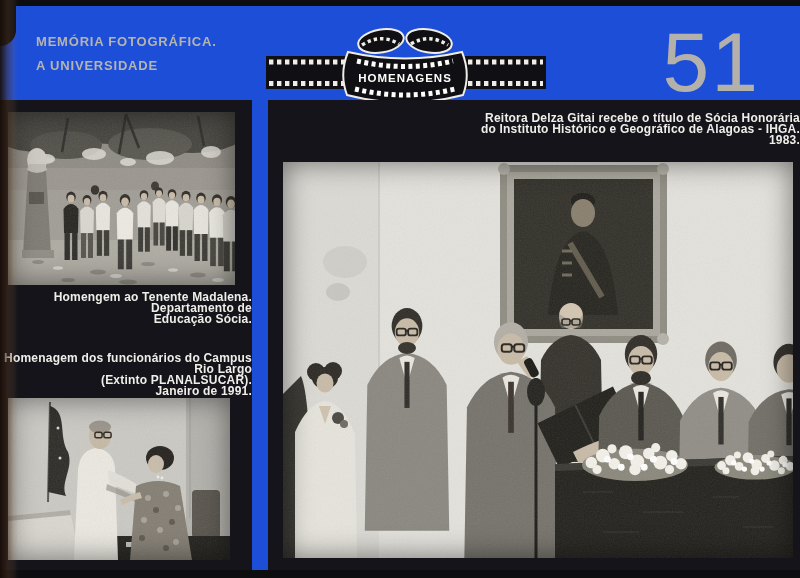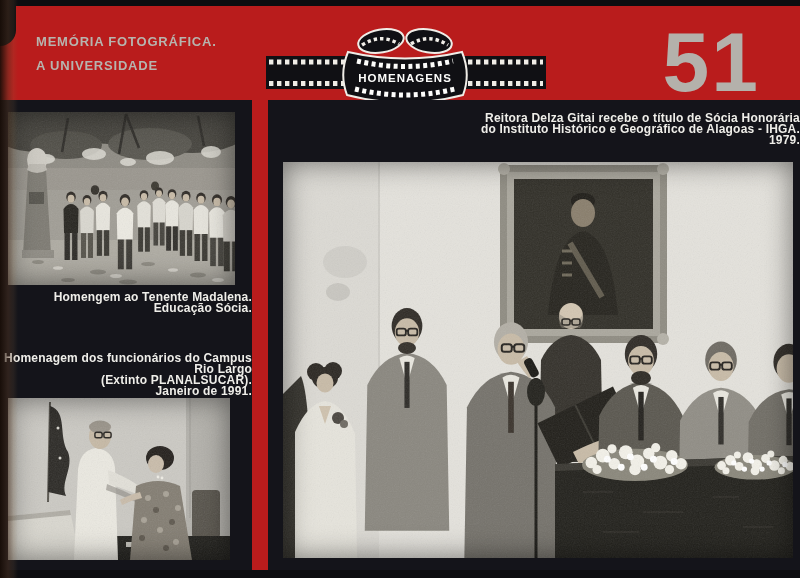--- a/index.html
+++ b/index.html
@@ -1,29 +1,29 @@
 <!DOCTYPE html>
 <html><head>
 <meta charset="utf-8">
 <style>
   *{margin:0;padding:0;box-sizing:border-box}
   html,body{width:800px;height:578px;overflow:hidden;background:#777}
-  .page{position:relative;width:800px;height:578px;background:#b91c1c;
+  .page{position:relative;width:800px;height:578px;background:#1d4ed8;
         font-family:"Liberation Sans",sans-serif;overflow:hidden}
   .top-strip{position:absolute;left:0;top:0;width:800px;height:6px;background:#0d0d10;z-index:25}
   .corner-curl{position:absolute;left:0;top:0;width:16px;height:46px;background:#0d0d10;
         border-bottom-right-radius:16px;z-index:26}
   .binding{position:absolute;left:0;top:0;width:18px;height:578px;z-index:30;pointer-events:none;
         background:linear-gradient(90deg,rgba(24,13,7,.92),rgba(82,52,33,.45) 45%,rgba(130,95,60,.16) 75%,rgba(0,0,0,0))}
   .bottom-strip{position:absolute;left:0;bottom:0;width:800px;height:8px;background:#0d0d10;z-index:25}
 
   .header-title{position:absolute;left:36px;top:30px;color:#b7b4ae;font-weight:bold;
         font-size:13px;line-height:24px;letter-spacing:.8px}
   .film-banner{position:absolute;left:264px;top:24px;width:284px;height:76px}
-  .page-number{position:absolute;right:40px;top:20px;color:#b4b1ab;font-weight:bold;
+  .page-number{position:absolute;right:40px;top:20px;color:#b4b1ab;font-weight:normal;
         font-size:84px;line-height:1;letter-spacing:2px}
 
   .panel{position:absolute;background:#14141a}
   .panel-a{left:0;top:100px;width:252px;height:282px}
   .panel-b{left:0;top:342px;width:252px;height:230px}
   .panel-right{left:268px;top:100px;width:532px;height:472px}
 
   .photo{position:absolute;overflow:hidden;background:#888}
   .photo::after{content:"";position:absolute;inset:0;box-shadow:inset 0 0 28px rgba(0,0,0,.5)}
   .photo svg{display:block;width:100%;height:100%}
@@ -193,20 +193,21 @@
           <use href="#p1fig" transform="translate(178,84) scale(.95)" style="--s:#d7d5cd"></use>
           <use href="#p1fig" transform="translate(193,86)" style="--s:#e6e4dc"></use>
           <use href="#p1fig" transform="translate(209,88) scale(1.05)" style="--s:#eae8e0;--l:#45433d"></use>
           <use href="#p1fig" transform="translate(223,90) scale(1.1)" style="--s:#cfccc4"></use>
         </g>
         <rect width="227" height="173" filter="url(#grain)" opacity=".14"></rect>
       </svg>
     </div>
     <div class="caption caption-1">
       <div>Homengem ao Tenente Madalena.</div>
+      <div>Departamento de</div>
       <div>Educação Sócia.</div>
     </div>
   </div>
 
   <div class="panel panel-b">
     <div class="caption caption-2">
       <div>Homenagem dos funcionários do Campus Rio Largo</div>
       <div>(Extinto PLANALSUCAR).</div>
       <div>Janeiro de 1991.</div>
     </div>
@@ -259,21 +260,21 @@
         </g>
         <rect width="222" height="162" filter="url(#grain)" opacity=".15"></rect>
       </svg>
     </div>
   </div>
 
   <div class="panel panel-right">
     <div class="caption caption-3">
       <div>Reitora Delza Gitai recebe o título de Sócia Honorária</div>
       <div>do Instituto Histórico e Geográfico de Alagoas - IHGA.</div>
-      <div>1979.</div>
+      <div>1983.</div>
     </div>
     <div class="photo photo-3">
       <svg viewBox="0 0 510 396" preserveAspectRatio="none">
         <rect width="510" height="396" fill="#e4e2dc"></rect>
         <rect width="96" height="396" fill="#dcdad4"></rect>
         <line x1="96" y1="0" x2="96" y2="230" stroke="#cfcdc7" stroke-width="2"></line>
         <ellipse cx="62" cy="100" rx="22" ry="16" fill="#d0cec8"></ellipse>
         <ellipse cx="55" cy="130" rx="12" ry="9" fill="#c8c6c0"></ellipse>
         <g transform="translate(217,3)">
           <rect width="167" height="178" fill="#8f8c82"></rect>

